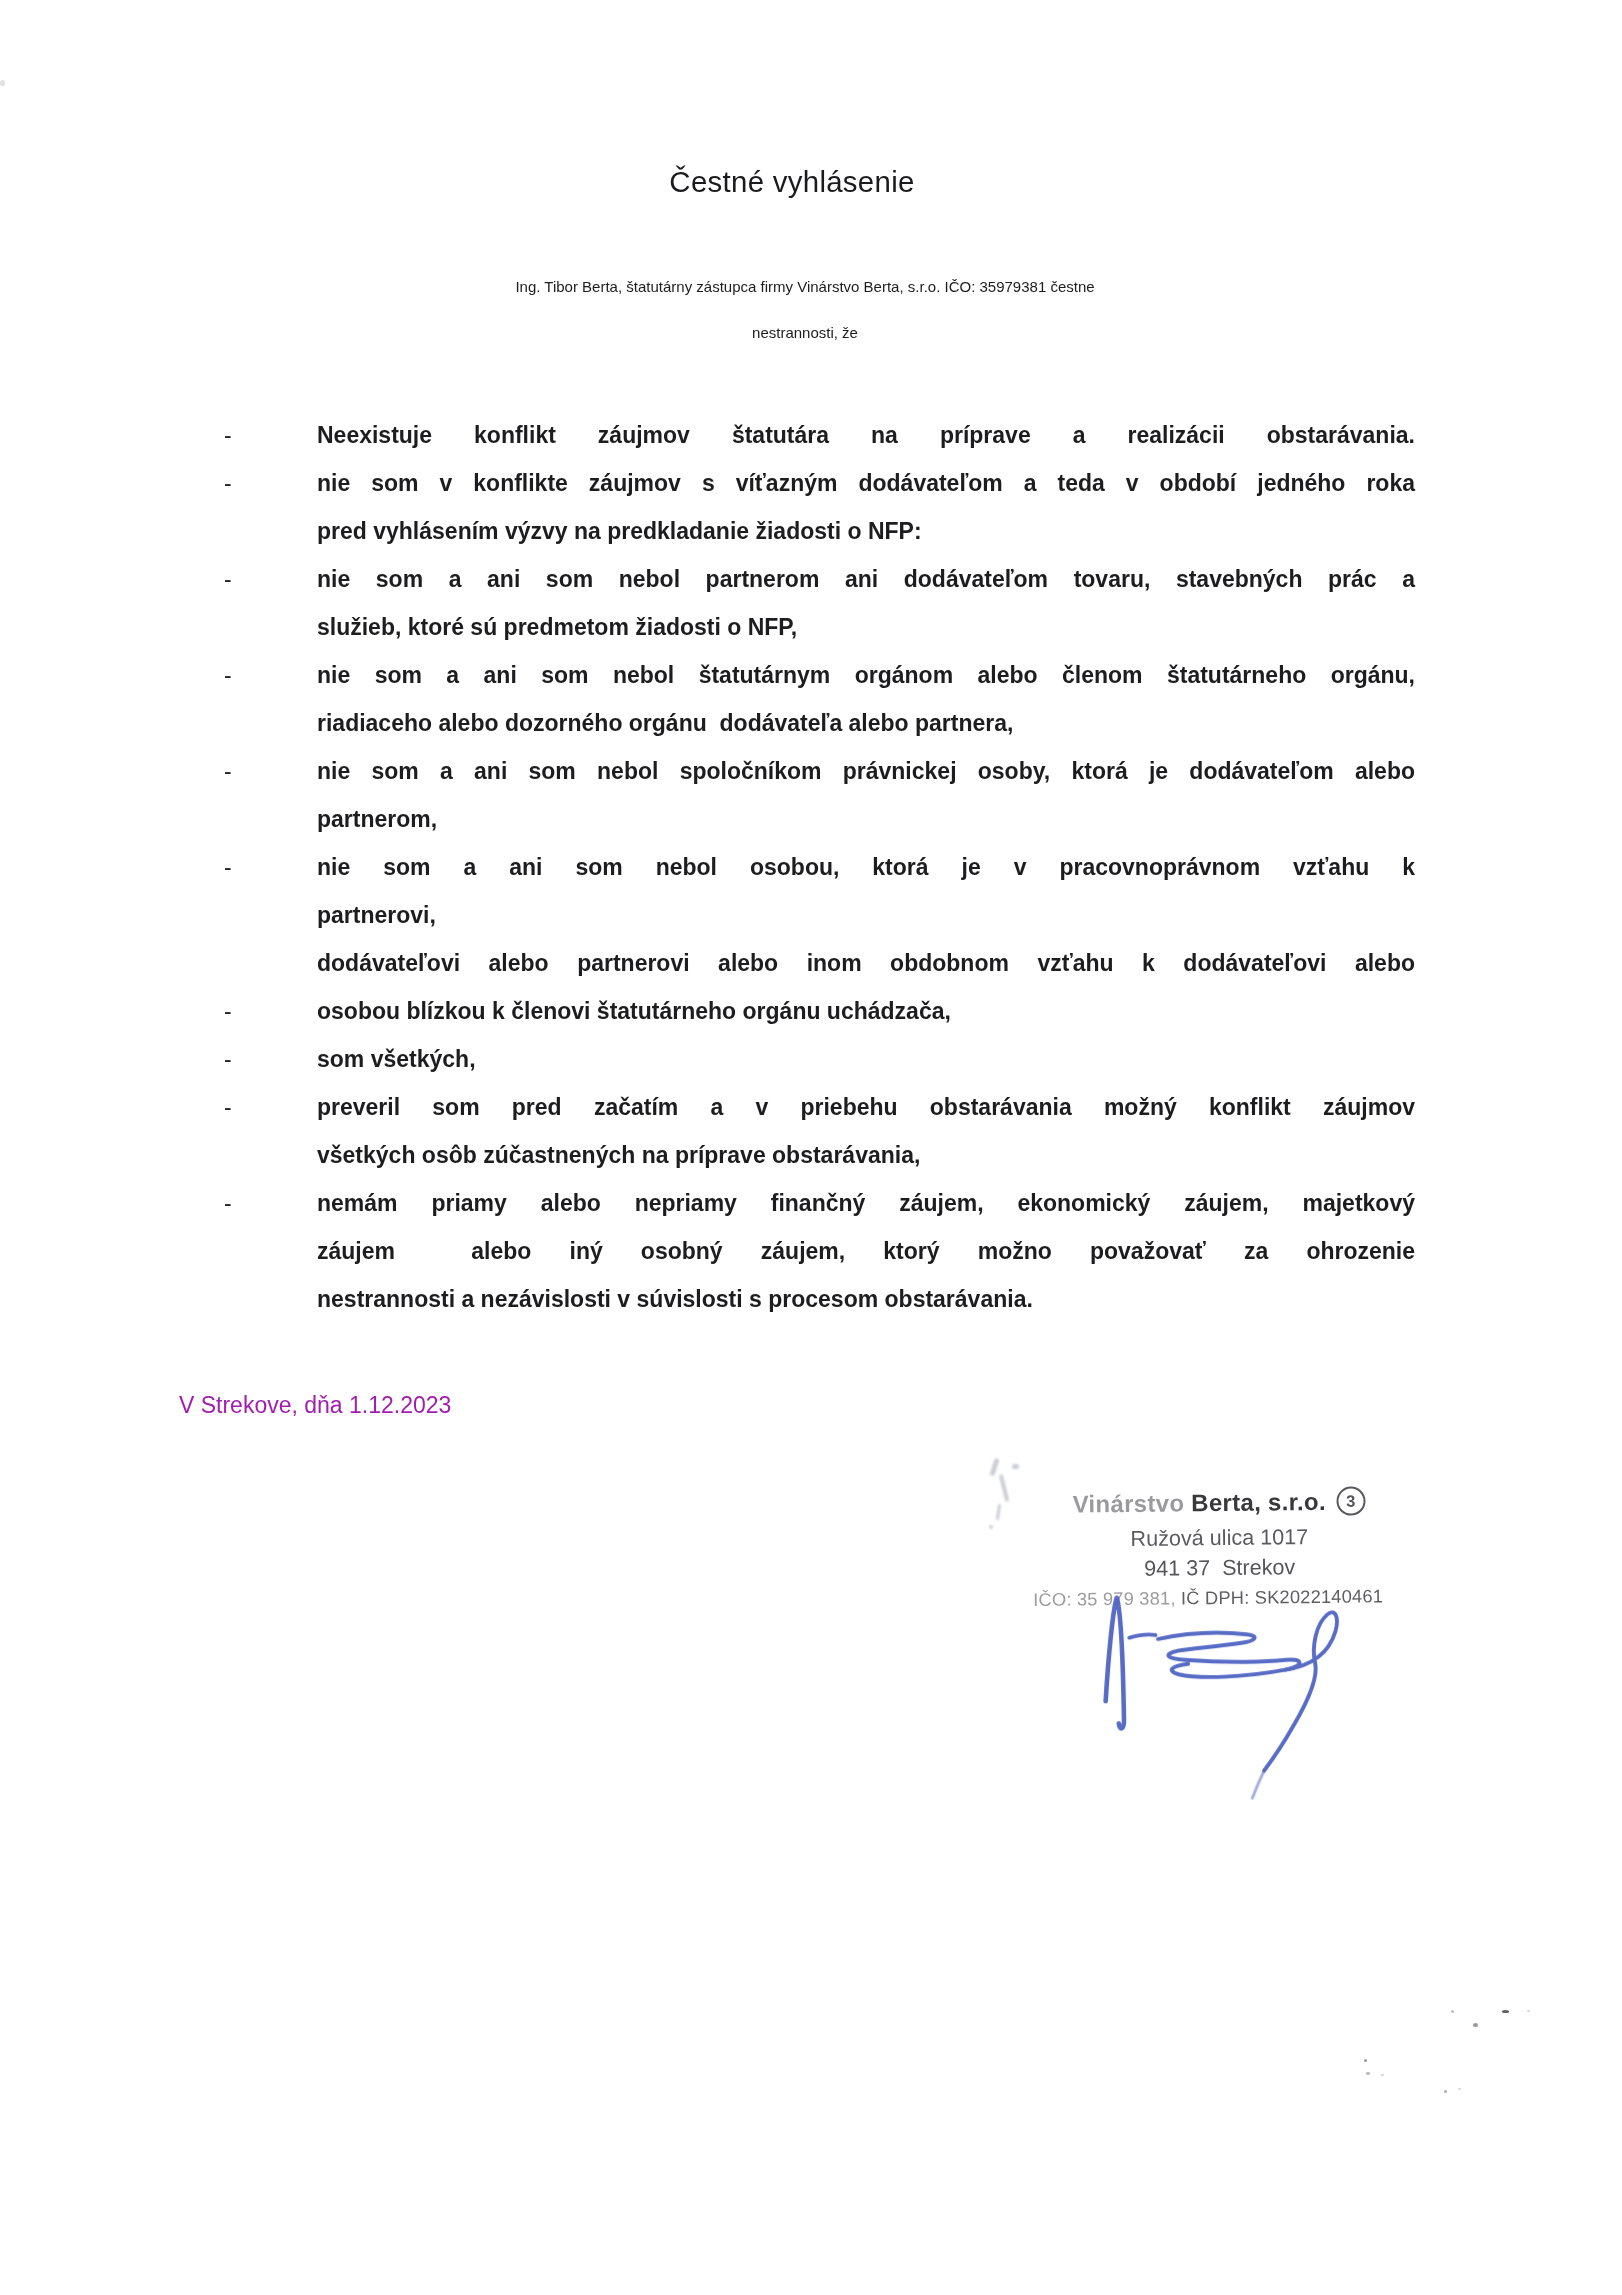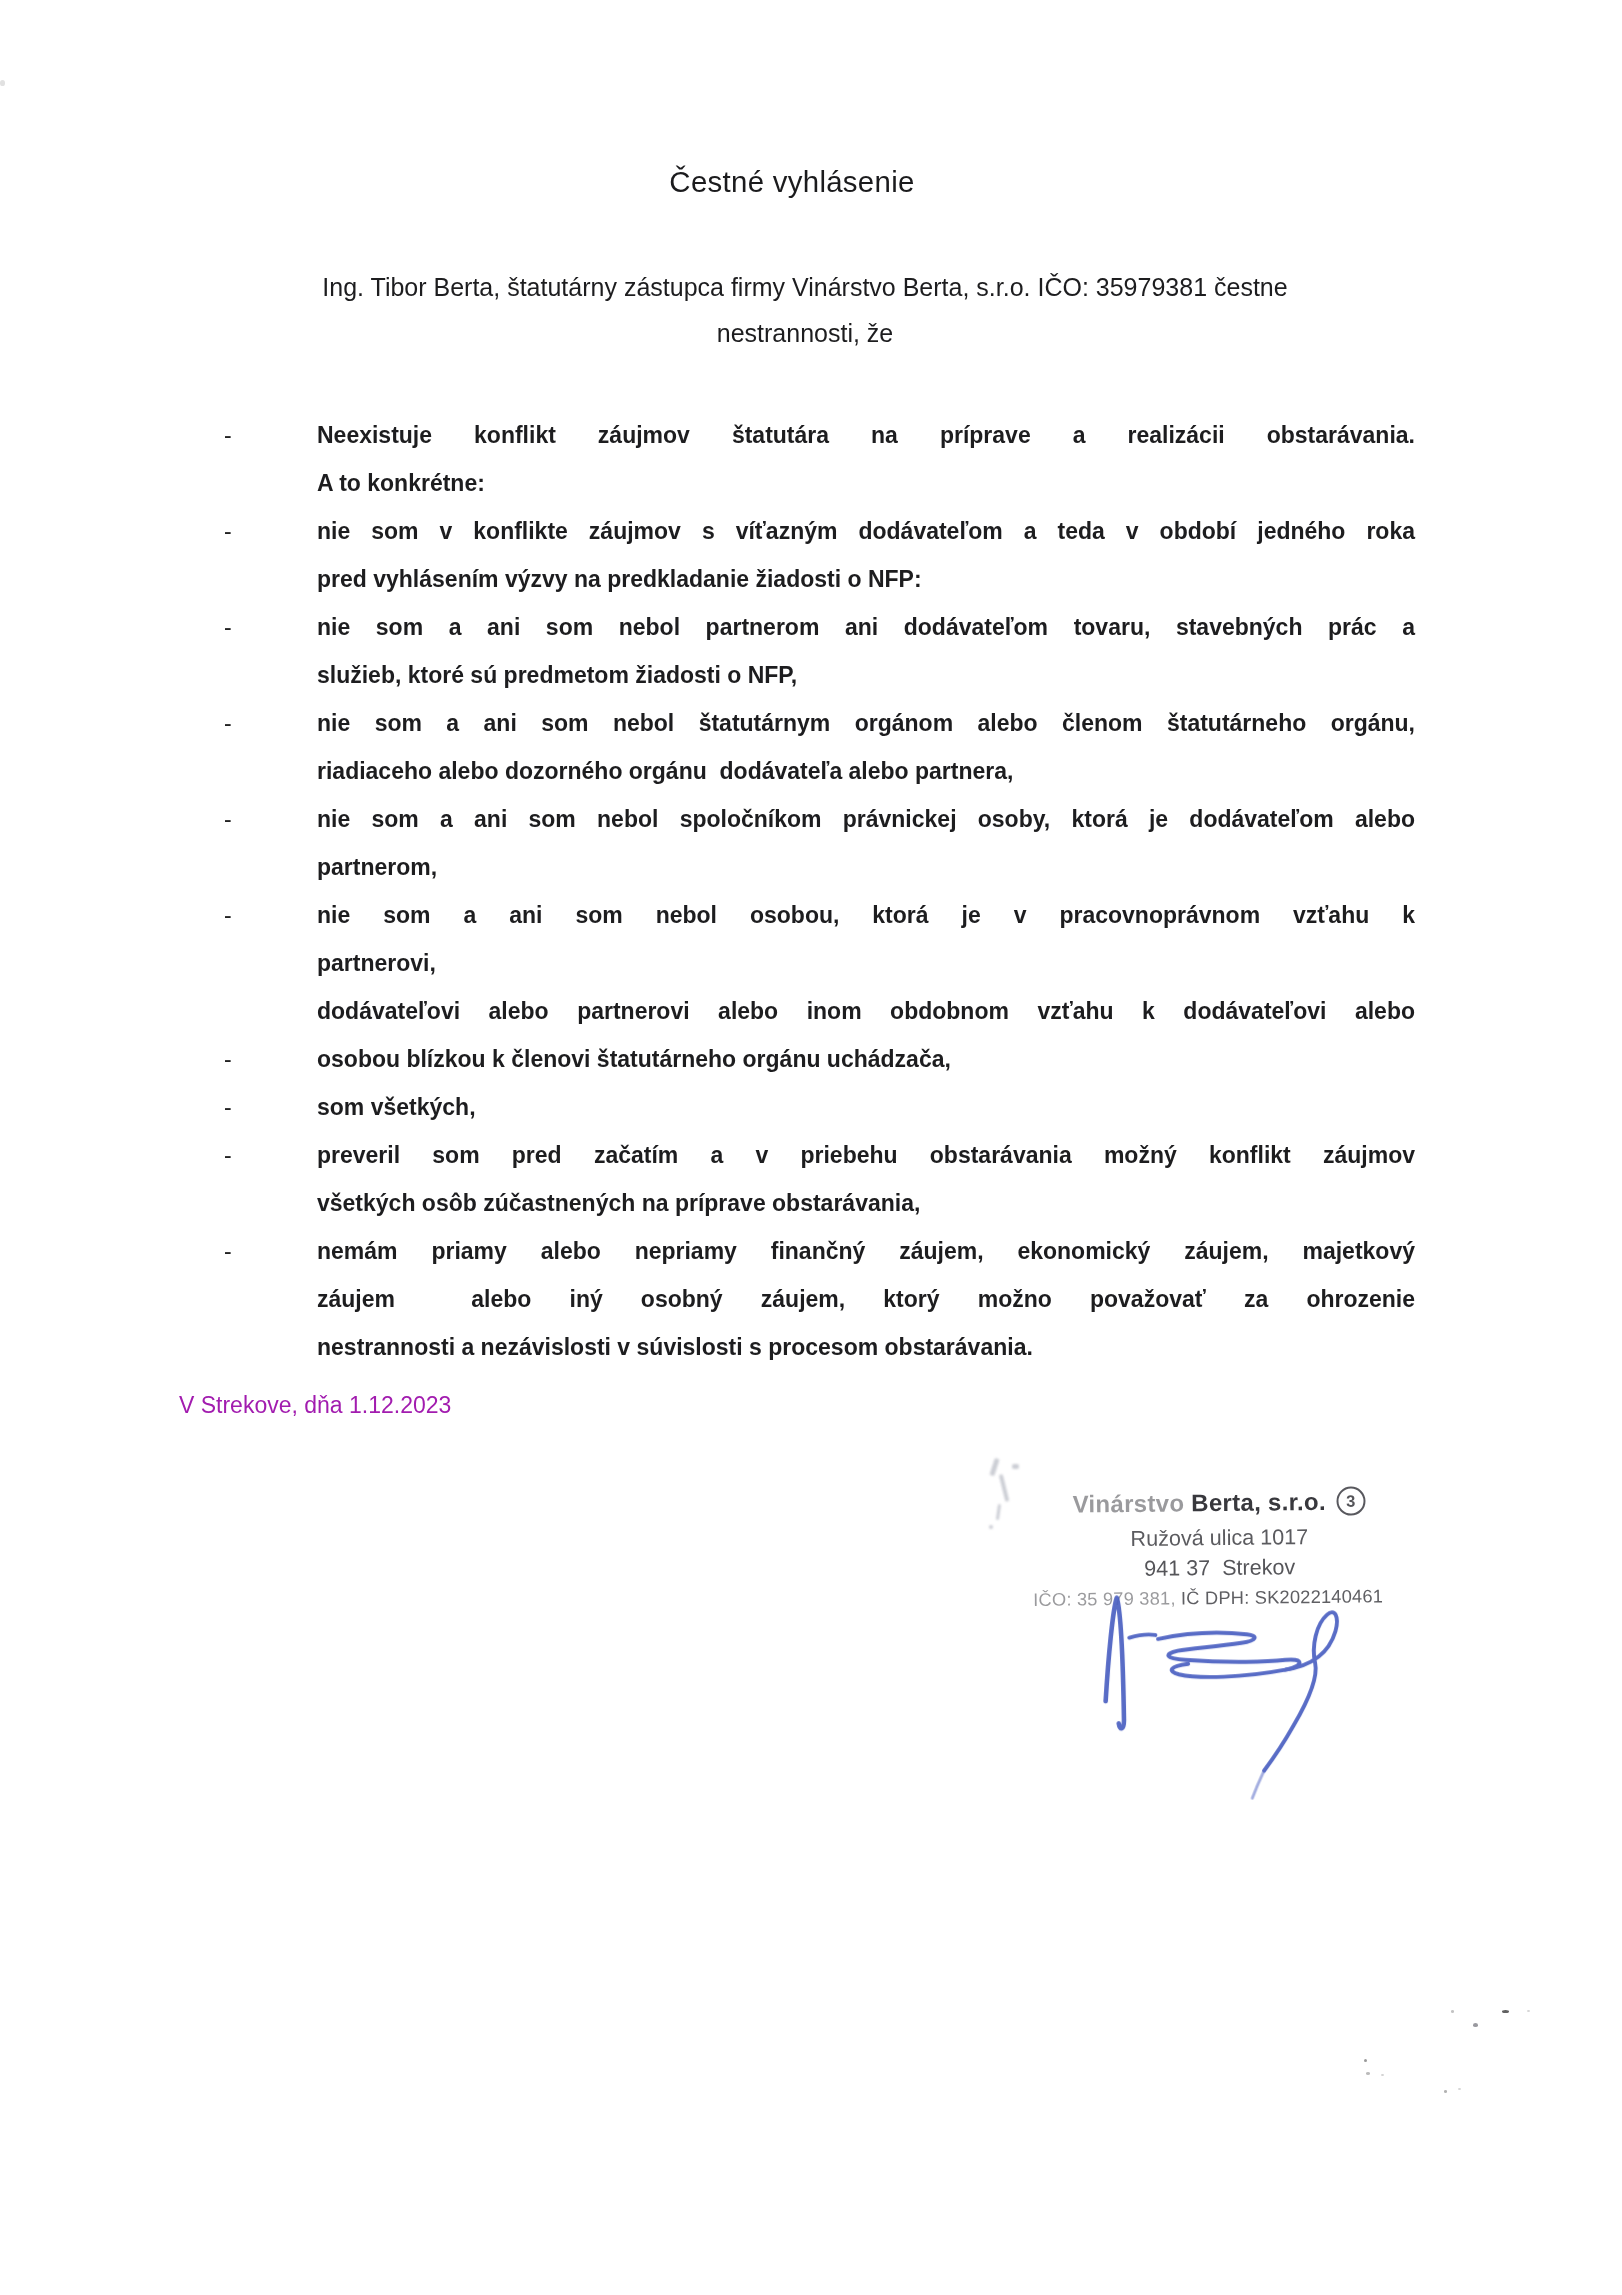--- a/index.html
+++ b/index.html
@@ -6,21 +6,21 @@
   .page{
     position:relative;width:1623px;height:2295px;background:#ffffff;
     font-family:"Liberation Sans","DejaVu Sans",sans-serif;color:#1d1d1f;overflow:hidden;
   }
   .title{
     position:absolute;top:165px;left:0;right:39px;text-align:center;
     font-size:29.4px;letter-spacing:0.3px;color:#1b1b1d;
   }
   .intro{
     position:absolute;top:264px;left:157px;width:1296px;text-align:center;
-    font-size:25px;line-height:46px;color:#1d1d1f;
+    font-size:15px;line-height:46px;color:#1d1d1f;
   }
   .list{position:absolute;top:411px;left:224px;width:1191px;}
   .row{position:relative;height:48px;}
   .dash{
     position:absolute;left:0;top:0;width:26px;font-size:23px;line-height:48px;color:#222;
   }
   .line{
     margin-left:93px;width:1098px;font-size:23px;line-height:48px;
     white-space:nowrap;overflow:visible;color:#1d1d1f;font-weight:bold;
   }
@@ -59,24 +59,20 @@
     <div>Ing. Tibor Berta, štatutárny zástupca firmy Vinárstvo Berta, s.r.o. IČO: 35979381 čestne</div>
     <div>nestrannosti, že</div>
   </div>
 
   <div class="list">
     <div class="row">
       <span class="dash">-</span>
       <div class="line j">Neexistuje konflikt záujmov štatutára na príprave a realizácii obstarávania.</div>
     </div>
 
-    <div class="row">
-
-      <div class="line">A to konkrétne:</div>
-    </div>
 
     <div class="row">
       <span class="dash">-</span>
       <div class="line j">nie som v konflikte záujmov s víťazným dodávateľom a teda v období jedného roka</div>
     </div>
 
     <div class="row">
 
       <div class="line">pred vyhlásením výzvy na predkladanie žiadosti o NFP:</div>
     </div>

